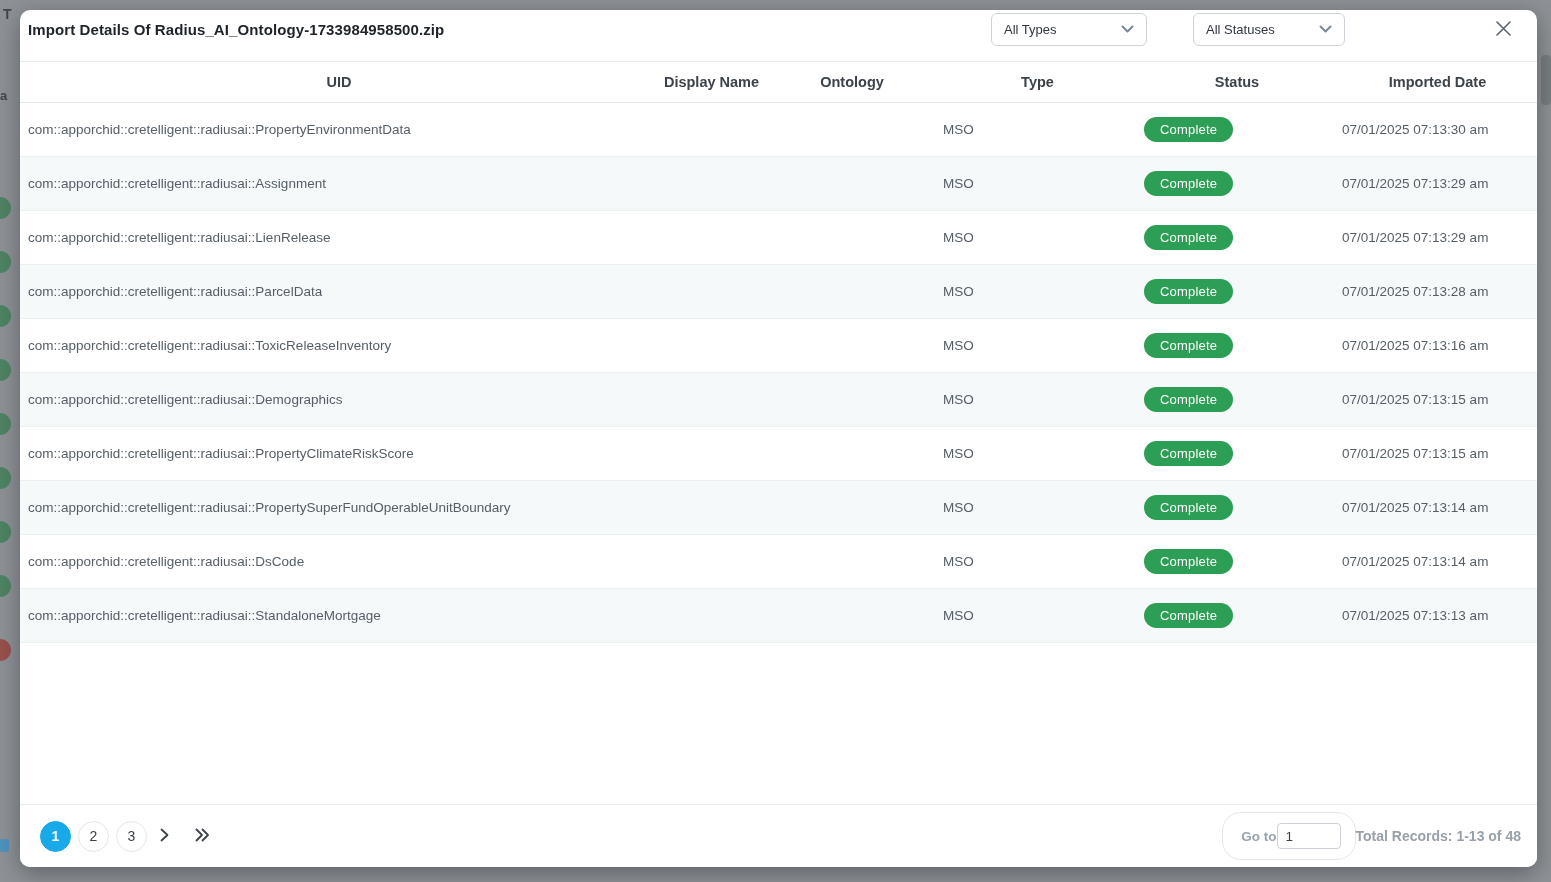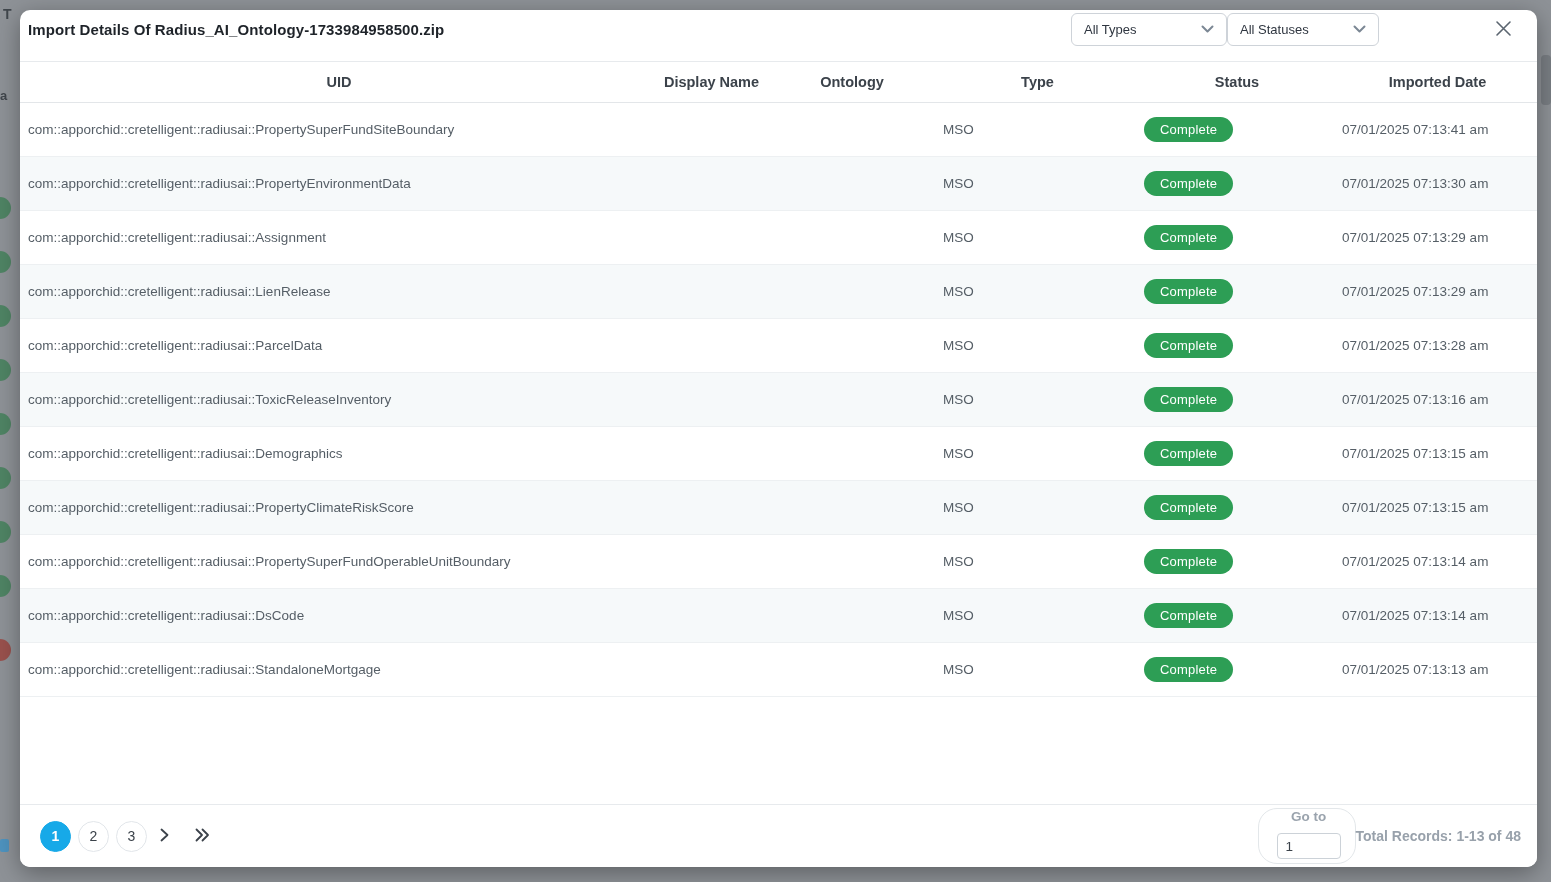--- a/index.html
+++ b/index.html
@@ -29,34 +29,35 @@
     border-radius: 10px;
     box-shadow: 0 6px 24px rgba(0,0,0,.35);
     display: flex; flex-direction: column;
   }
 
   .modal-header {
     height: 52px; flex: 0 0 52px;
     display: flex; align-items: center;
     padding: 0 14px 12px 8px;
     border-bottom: 1px solid #e7eaed;
+    gap: 34px;
   }
   .modal-title {
     font-size: 15px; font-weight: 700; color: #1e2329;
     flex: 1 1 auto;
     letter-spacing: .1px;
   }
   .select {
     display: flex; align-items: center;
     height: 33px; border: 1px solid #ced3d9; border-radius: 6px;
     padding: 0 12px; background: #fff;
     font-size: 13px; color: #2f3640;
     cursor: pointer;
   }
-  .select + .select { }
+  .select + .select { margin-left: 12px; }
   .select-types { width: 156px; }
   .select-statuses { width: 152px; }
   .select .chev { margin-left: auto; display: flex; align-items: center; }
   .close-btn {
     margin-left: 112px; margin-right: 8px;
     background: none; border: none; cursor: pointer;
     display: flex; align-items: center; justify-content: center;
     width: 24px; height: 24px;
   }
 
@@ -115,22 +116,22 @@
   .nav-btn {
     width: 34px; height: 31px;
     border: none; background: none; cursor: pointer;
     display: flex; align-items: center; justify-content: center;
     color: #3b424a;
   }
   .nav-btn.last { margin-left: 4px; }
   .footer-right { margin-left: auto; display: flex; align-items: center; }
   .goto-pill {
     display: flex; align-items: center;
-    height: 56px; border: 1px solid #e3e7ea; border-radius: 19px;
-    padding: 0 14px 0 18px; gap: 9px; flex-direction: column;
+    height: 48px; border: 1px solid #e3e7ea; border-radius: 19px;
+    padding: 0 14px 0 18px; gap: 0;
   }
   .goto-label { font-size: 13.5px; font-weight: 700; color: #9aa3ad; }
   .goto-input {
     width: 64px; height: 26px;
     border: 1px solid #ccd2d8; border-radius: 4px;
     font-size: 13.5px; color: #3b424a; font-family: inherit;
     padding: 0 8px; outline: none;
   }
   .total-records {
     font-size: 14px; font-weight: 700; color: #98a1ab;
@@ -202,28 +203,20 @@
             <th>UID</th>
             <th>Display Name</th>
             <th>Ontology</th>
             <th>Type</th>
             <th>Status</th>
             <th>Imported Date</th>
           </tr>
       </thead>
       <tbody>
           <tr>
-            <td>com::apporchid::cretelligent::radiusai::PropertySuperFundSiteBoundary</td>
-            <td></td>
-            <td></td>
-            <td>MSO</td>
-            <td><span class="status-badge">Complete</span></td>
-            <td>07/01/2025 07:13:41 am</td>
-          </tr>
-          <tr>
             <td>com::apporchid::cretelligent::radiusai::PropertyEnvironmentData</td>
             <td></td>
             <td></td>
             <td>MSO</td>
             <td><span class="status-badge">Complete</span></td>
             <td>07/01/2025 07:13:30 am</td>
           </tr>
           <tr>
             <td>com::apporchid::cretelligent::radiusai::Assignment</td>
             <td></td>

